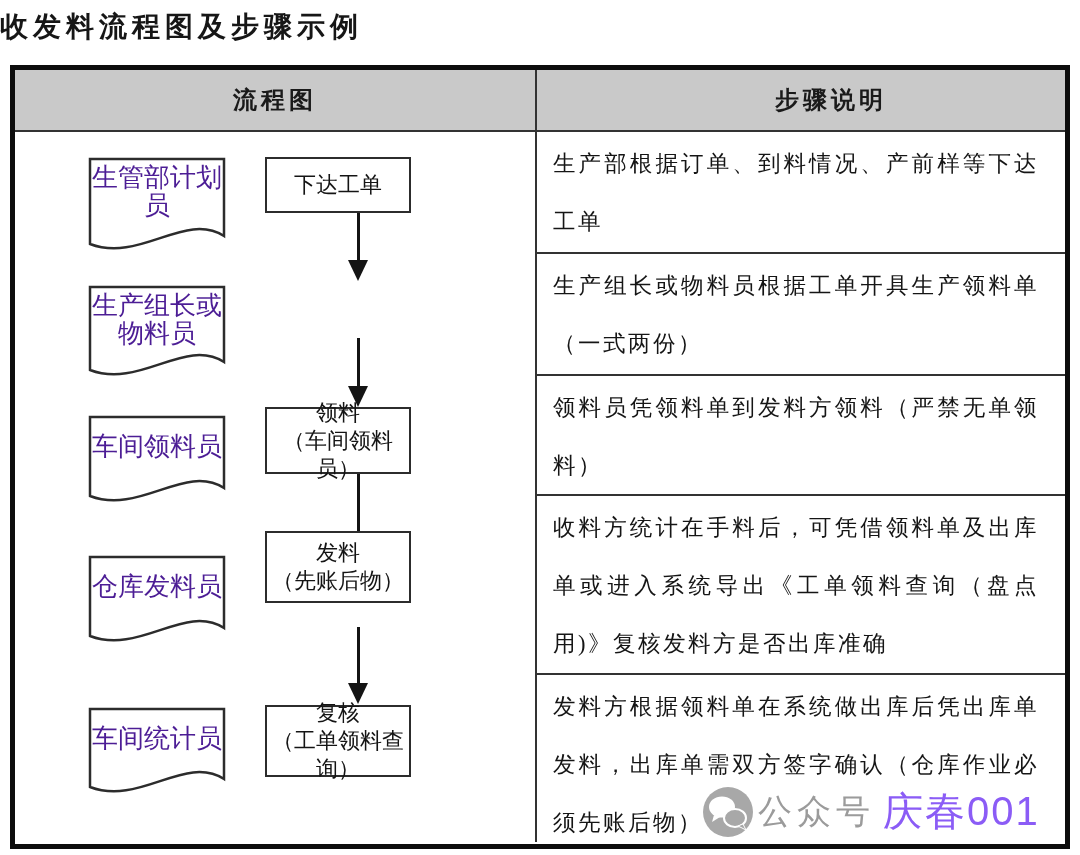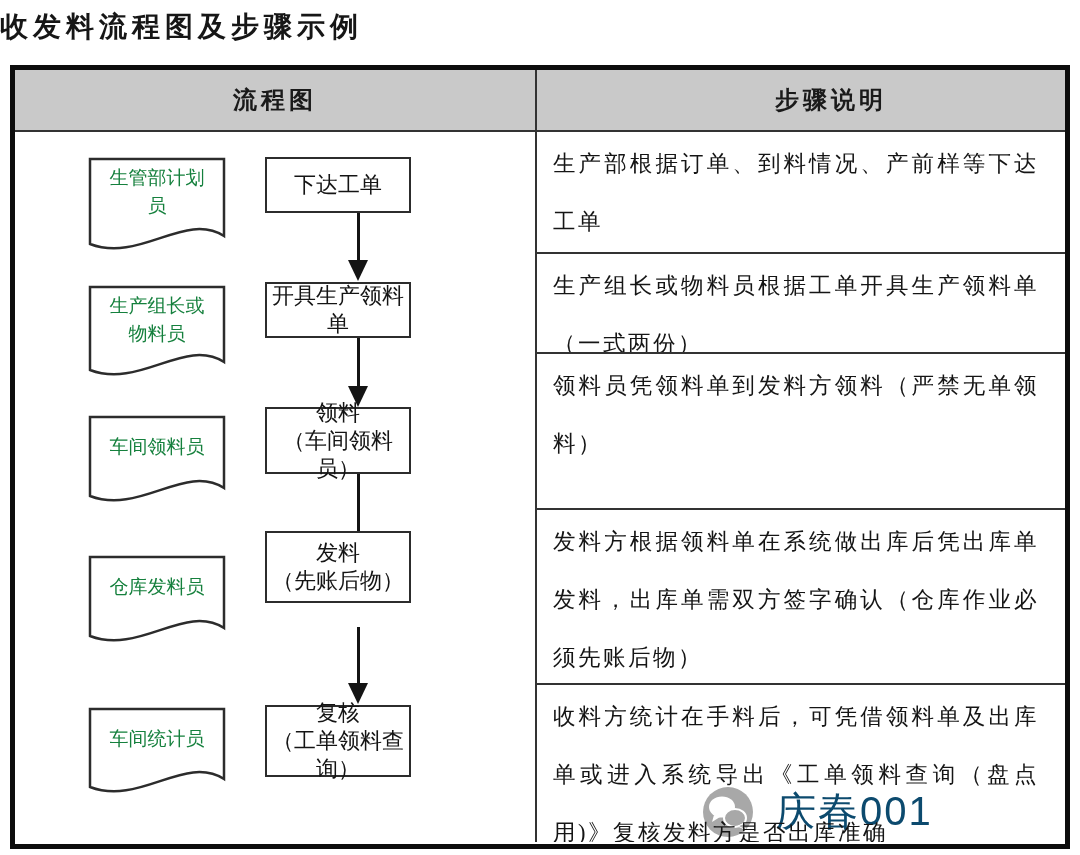--- a/index.html
+++ b/index.html
@@ -34,21 +34,21 @@
   .step-text {
     display:block; position:relative; z-index:6;
     font-size:22.5px; line-height:58px; letter-spacing:2.5px;
     text-align:justify; padding:3px 26px 0 16px; color:#151515;
   }
   
   .doc { position:absolute; left:73px; width:138px; }
   .doc svg { position:absolute; left:0; top:0; width:100%; height:100%; }
   .doc-label {
     position:absolute; left:0; right:0; text-align:center;
-    font-size:19px; line-height:28px; white-space:pre-line; color:#15803d;
+    font-size:26px; line-height:28px; white-space:pre-line; color:#4c1d95;
   }
   .step-box {
     position:absolute; left:250px; width:146px;
     border:2px solid #2c2c2c; background:#fff;
     display:flex; align-items:center; justify-content:center; text-align:center;
     font-size:22px; line-height:28px; white-space:pre-line; color:#141414;
   }
   .flow-arrow {
     position:absolute; left:333px; width:20px;
     display:flex; flex-direction:column; align-items:center;
@@ -64,21 +64,21 @@
     position:absolute; left:702px; top:784px; z-index:5;
     display:flex; align-items:center; white-space:nowrap;
   }
   .wm-icon { width:52px; height:52px; flex:0 0 auto; }
   .wm-label {
     font-family:"Liberation Sans","DejaVu Sans",sans-serif;
     font-size:34px; color:#9b9b9b; letter-spacing:5px; margin-left:4px;
   }
   .wm-account {
     font-family:"Liberation Sans","DejaVu Sans",sans-serif;
-    font-size:40px; color:#0c4a6e; letter-spacing:2px; margin-left:22px;
+    font-size:40px; color:#8b5cf6; letter-spacing:2px; margin-left:8px;
   }
 </style>
 </head>
 <body>
 
 <div class="page">
 
   <div class="title">收发料流程图及步骤示例</div>
 
   <div class="table">
@@ -107,23 +107,20 @@
             <div class="head"></div>
         </div>
 
         <div class="doc" style="top:153px;height:101px">
           <svg viewBox="0 0 138 101" preserveAspectRatio="none">
             <path d="M2,2 H136 V77 C97,52 52,104 2,85 Z" fill="#ffffff" stroke="#2c2c2c" stroke-width="2.5" vector-effect="non-scaling-stroke"></path>
           </svg>
           <div class="doc-label" style="top:7px">生产组长或
 物料员</div>
         </div>
-        <div class="step-box" style="top:150px;height:56px">
-          <span>开具生产领料单</span>
-        </div>
         <div class="flow-arrow" style="top:206px;height:69px">
           <div class="shaft"></div>
             <div class="head"></div>
         </div>
 
         <div class="doc" style="top:283px;height:97px">
           <svg viewBox="0 0 138 97" preserveAspectRatio="none">
             <path d="M2,2 H136 V73 C97,48 52,100 2,81 Z" fill="#ffffff" stroke="#2c2c2c" stroke-width="2.5" vector-effect="non-scaling-stroke"></path>
           </svg>
           <div class="doc-label" style="top:18px">车间领料员</div>
@@ -162,41 +159,42 @@
           <span>复核
 （工单领料查询）</span>
         </div>
 
       </div>
 
       <div class="steps-cell">
         <div class="step-row" style="height:122px">
           <span class="step-text">生产部根据订单、到料情况、产前样等下达工单</span>
         </div>
-        <div class="step-row" style="height:100px">
+        <div class="step-row" style="height:122px">
           <span class="step-text">生产组长或物料员根据工单开具生产领料单（一式两份）</span>
         </div>
-        <div class="step-row" style="height:156px">
+        <div class="step-row" style="height:120px">
           <span class="step-text">领料员凭领料单到发料方领料（严禁无单领料）</span>
+        </div>
+        <div class="step-row">
+          <span class="step-text">收料方统计在手料后，可凭借领料单及出库单或进入系统导出《工单领料查询（盘点用)》复核发料方是否出库准确</span>
         </div>
         <div class="step-row" style="height:175px">
           <span class="step-text">发料方根据领料单在系统做出库后凭出库单发料，出库单需双方签字确认（仓库作业必须先账后物）</span>
-        </div>
-        <div class="step-row">
-          <span class="step-text">收料方统计在手料后，可凭借领料单及出库单或进入系统导出《工单领料查询（盘点用)》复核发料方是否出库准确</span>
         </div>
       </div>
 
     </div>
   </div>
 
   <div class="watermark">
     <svg class="wm-icon" viewBox="0 0 52 52">
       <circle cx="26" cy="26" r="25" fill="#a8a8a8"></circle>
       <ellipse cx="20" cy="21" rx="13" ry="10.5" fill="#ffffff"></ellipse>
       <path d="M12,29 L10,36 L18,31 Z" fill="#ffffff"></path>
       <ellipse cx="33" cy="32" rx="11" ry="9" fill="#a8a8a8" stroke="#ffffff" stroke-width="2"></ellipse>
       <path d="M41,38 L44,44 L36,40 Z" fill="#a8a8a8" stroke="#ffffff" stroke-width="1"></path>
     </svg>
+    <span class="wm-label">公众号</span>
     <span class="wm-account">庆春001</span>
   </div>
 
 </div>
 
 </body></html>

